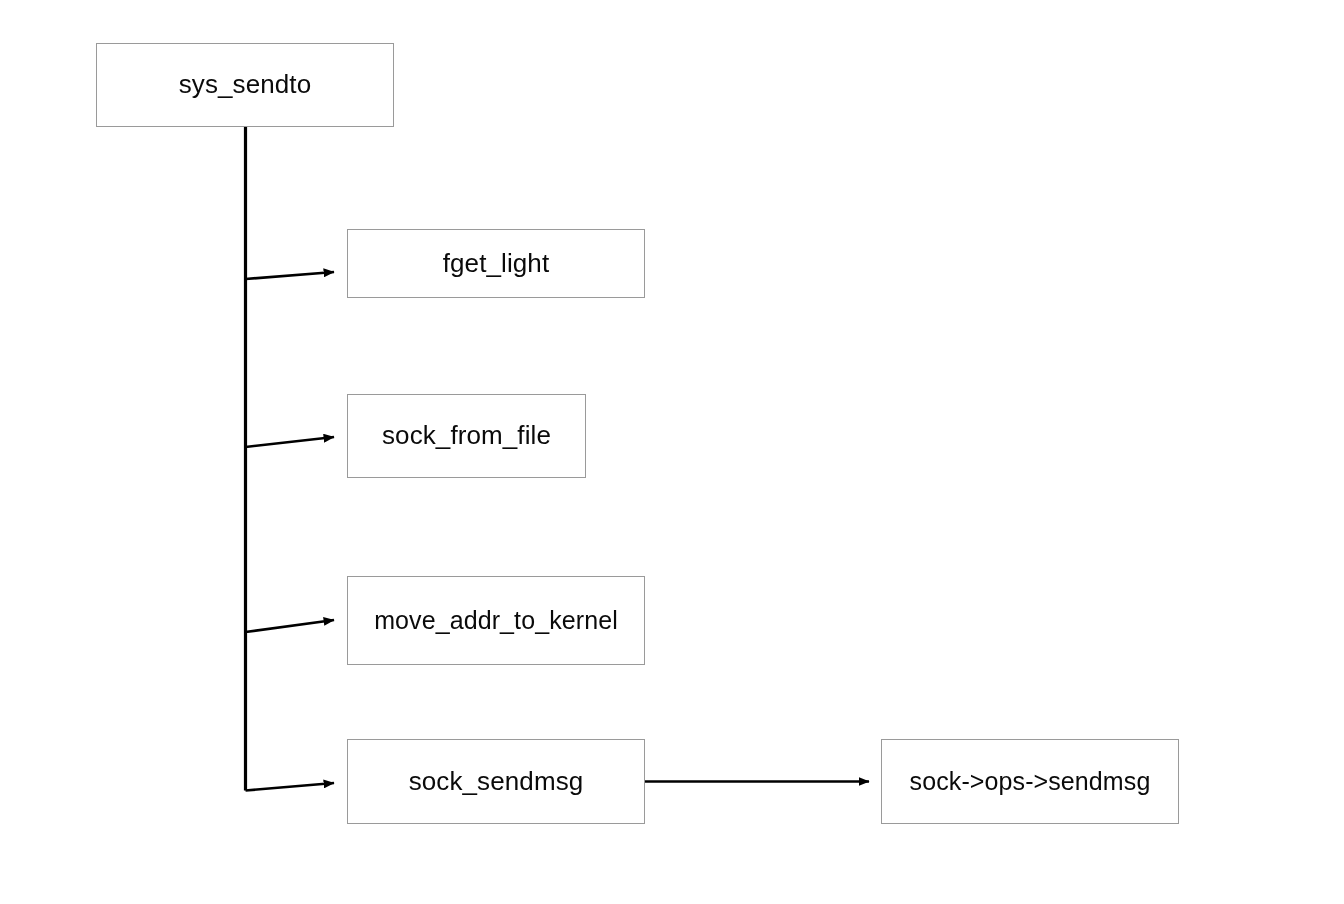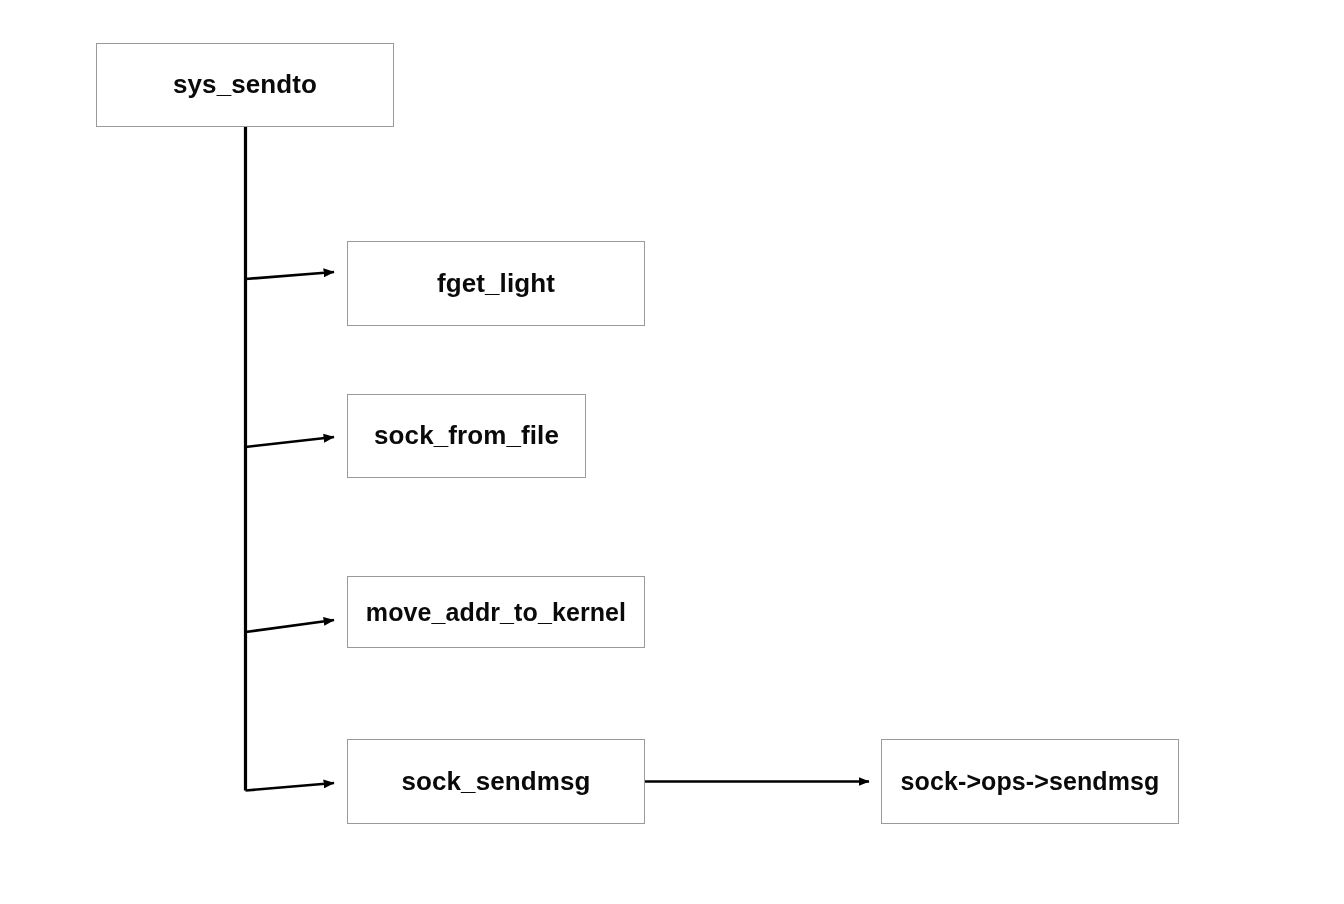--- a/index.html
+++ b/index.html
@@ -40,27 +40,26 @@
     font-family: "Liberation Sans", sans-serif;
     font-size: 26px;
     line-height: 1.15;
     letter-spacing: 0.1px;
     white-space: nowrap;
     user-select: none;
   }
   .node-label {
     display: block;
     text-align: left;
-    font-weight: bold;
   }
   
   .node-root      { left: 96px;  top: 43px;  width: 298px; height: 84px; }
-  .node-fget      { left: 347px; top: 241px; width: 298px; height: 85px; }
+  .node-fget      { left: 347px; top: 229px; width: 298px; height: 69px; }
   .node-sockfile  { left: 347px; top: 394px; width: 239px; height: 84px; }
-  .node-moveaddr  { left: 347px; top: 576px; width: 298px; height: 72px; }
+  .node-moveaddr  { left: 347px; top: 576px; width: 298px; height: 89px; }
   .node-sendmsg   { left: 347px; top: 739px; width: 298px; height: 85px; }
   .node-opssend   { left: 881px; top: 739px; width: 298px; height: 85px; }
   .node-moveaddr .node-label { font-size: 25px; }
   .node-opssend  .node-label { font-size: 25px; }
 </style>
 </head>
 <body>
 
 <div id="diagram-root">
 

